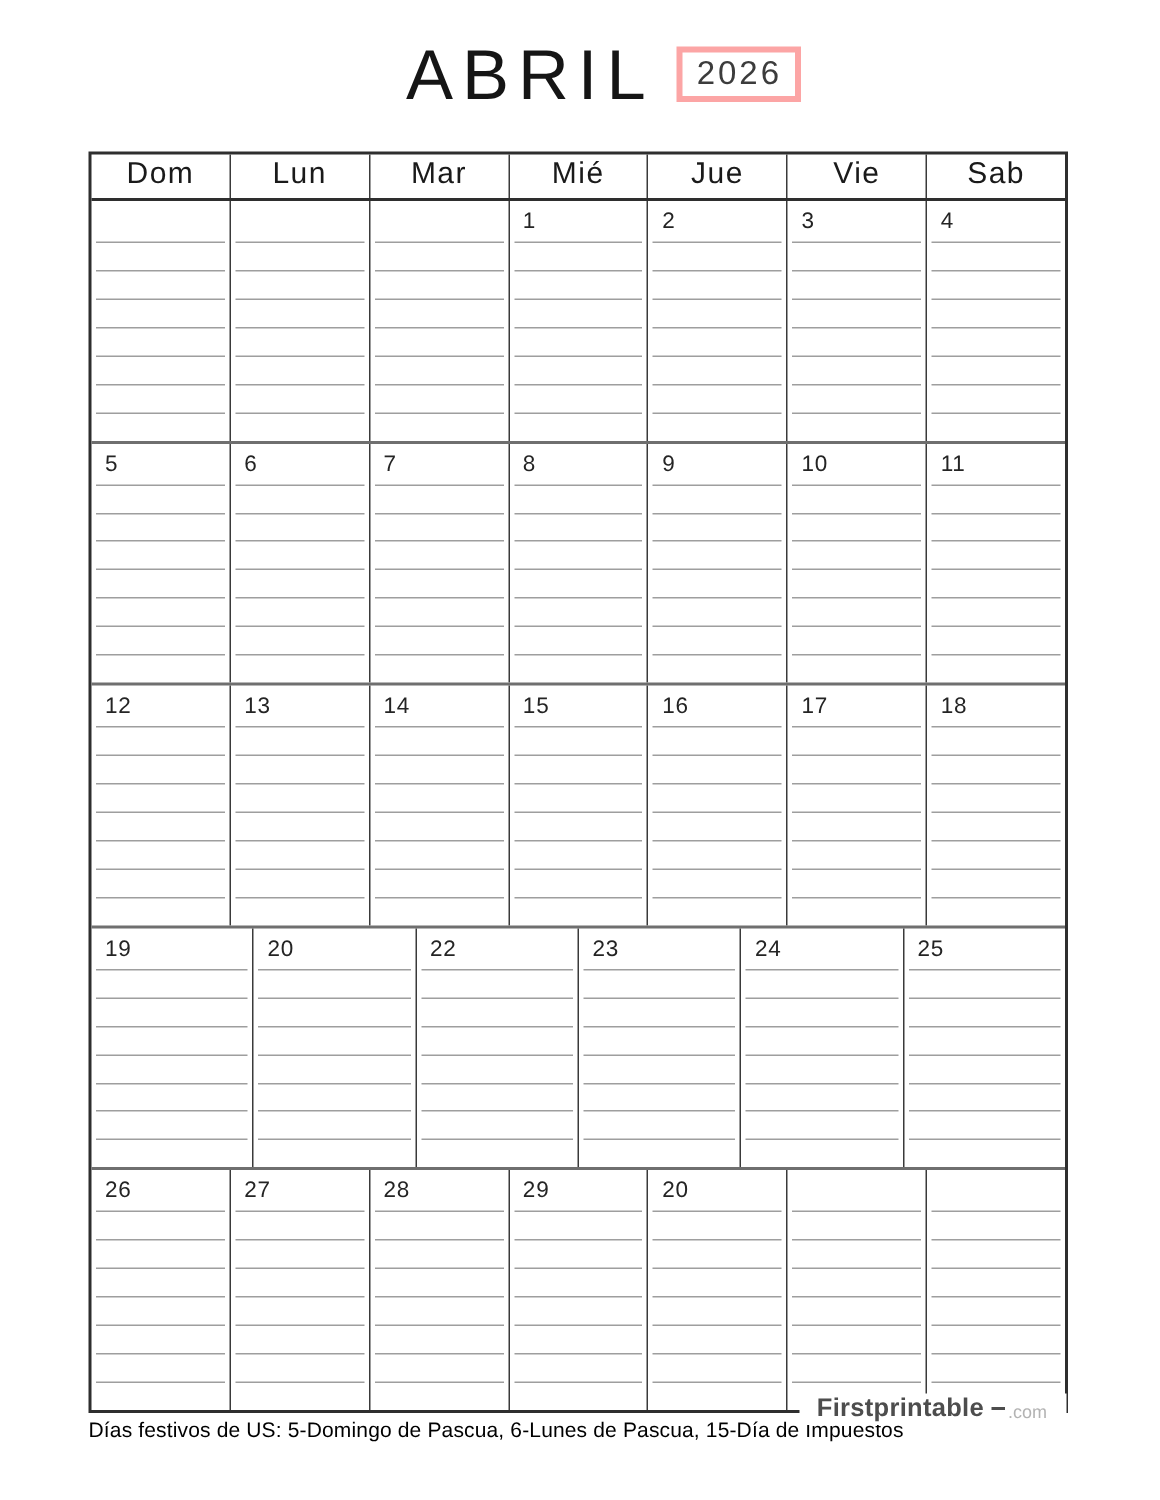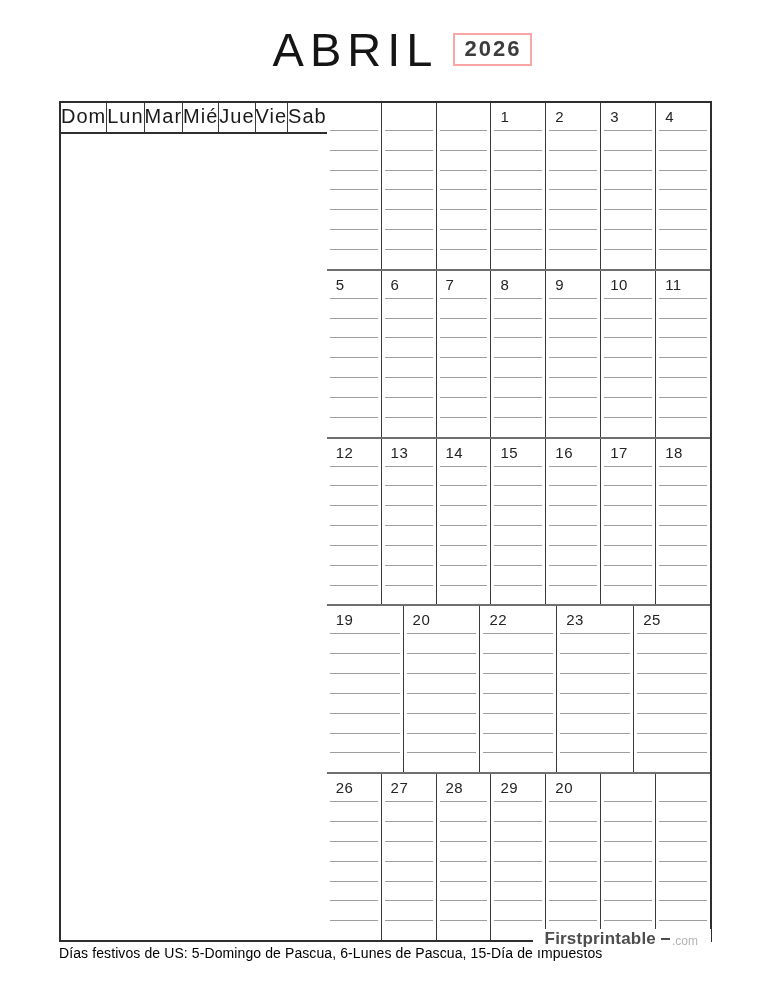--- a/index.html
+++ b/index.html
@@ -13,27 +13,27 @@
   html,body{margin:0;padding:0;}
   body{
     width:773px;height:1000px;position:relative;background:#ffffff;
     font-family:"Liberation Sans", sans-serif;color:var(--text);overflow:hidden;
   }
 
   
   .title-row{position:absolute;top:24px;left:16px;width:100%;
     display:flex;justify-content:center;align-items:center;gap:15px;}
   .month-title{font-size:47px;font-weight:300;letter-spacing:6px;color:#151515;line-height:1.1;}
-  .year-box{border:2px solid #fca5a5;padding:1px 9px 2px 9px;font-size:22px;
-    letter-spacing:2px;color:#3c3c3c;font-weight:700;}
+  .year-box{border:4px solid #fca5a5;padding:1px 9px 2px 9px;font-size:22px;
+    letter-spacing:2px;color:#3c3c3c;font-weight:400;}
 
   
   .calendar{position:absolute;left:59px;top:101px;width:653px;height:841px;
     box-sizing:border-box;border:2px solid var(--border-dark);
-    display:flex;flex-direction:row;background:#fff;}
+    display:flex;flex-direction:column;background:#fff;}
   .weekday-row{display:flex;height:29px;flex:0 0 29px;border-bottom:2px solid var(--border-dark);}
   .weekday-cell{flex:1;display:flex;align-items:center;justify-content:center;
     font-size:20px;letter-spacing:1px;color:#1a1a1a;border-right:1px solid #3a3a3a;
     padding-bottom:2px;box-sizing:border-box;}
   .weekday-cell:last-child{border-right:none;}
 
   .weeks{flex:1;display:flex;flex-direction:column;}
   .week-row{flex:1;display:flex;box-sizing:border-box;}
   .week-row + .week-row{border-top:2px solid var(--week-separator);}
   .day-cell{flex:1;display:flex;flex-direction:column;border-right:1px solid #3a3a3a;box-sizing:border-box;}
@@ -374,20 +374,32 @@
             <div class="ruled-line"></div>
             <div class="ruled-line"></div>
             <div class="ruled-line"></div>
             <div class="ruled-line"></div>
             <div class="ruled-line"></div>
             <div class="ruled-line"></div>
             <div class="ruled-line"></div>
           </div>
         </div>
         <div class="day-cell">
+          <div class="day-number">24</div>
+          <div class="ruled">
+            <div class="ruled-line"></div>
+            <div class="ruled-line"></div>
+            <div class="ruled-line"></div>
+            <div class="ruled-line"></div>
+            <div class="ruled-line"></div>
+            <div class="ruled-line"></div>
+            <div class="ruled-line"></div>
+          </div>
+        </div>
+        <div class="day-cell">
           <div class="day-number">25</div>
           <div class="ruled">
             <div class="ruled-line"></div>
             <div class="ruled-line"></div>
             <div class="ruled-line"></div>
             <div class="ruled-line"></div>
             <div class="ruled-line"></div>
             <div class="ruled-line"></div>
             <div class="ruled-line"></div>
           </div>

